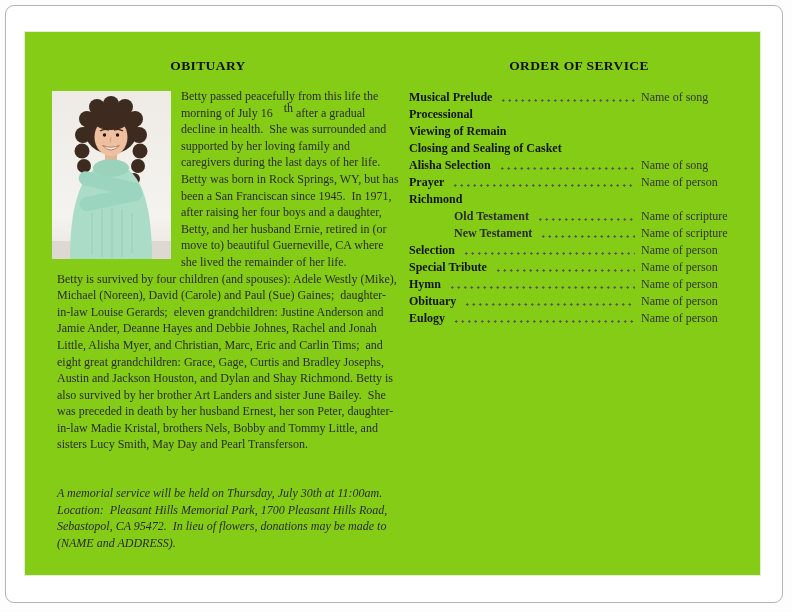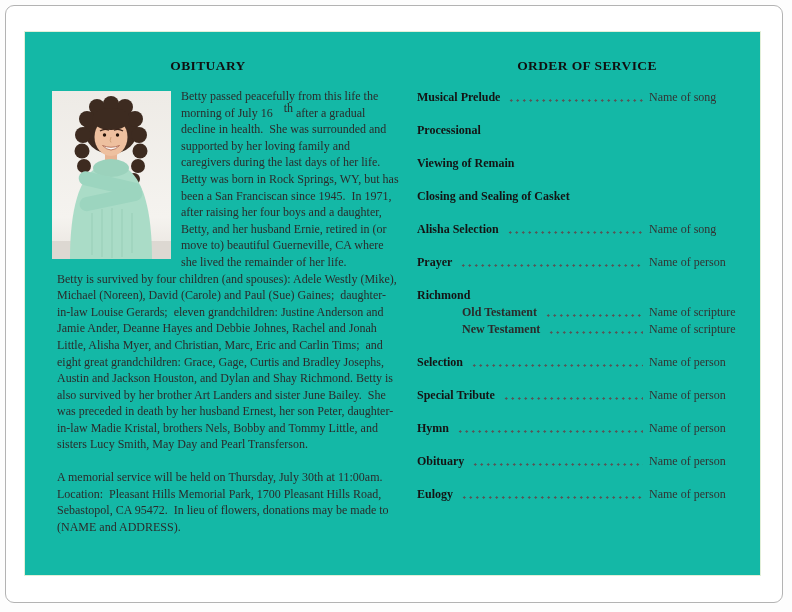--- a/index.html
+++ b/index.html
@@ -8,43 +8,43 @@
     background:#fdfdfd;
     font-family:"Liberation Serif", serif;
   }
   .frame {
     position:absolute; left:5px; top:5px; width:778px; height:598px;
     border:1.5px solid #b3b3b3; border-radius:9px; background:#ffffff;
     box-sizing:border-box;
   }
   .page {
     position:absolute; left:24px; top:31px; width:737px; height:545px;
-    background:#14b8a6; border:1px solid #e2efd8; box-sizing:border-box;
+    background:#84cc16; border:1px solid #e2efd8; box-sizing:border-box;
   }
   
   .col-left { position:absolute; left:32px; top:26px; width:342px; }
   .sec-title {
     text-align:center; font-weight:bold; font-size:13.5px; color:#101010;
     letter-spacing:0.4px; margin:0 40px 14px 0;
   }
   .photo {
     float:left; width:119px; height:168px; margin:3px 10px 3px -5px;
     display:block;
   }
   .obit p {
     margin:0; font-size:12px; line-height:16.6px; color:#2b2b2b;
     white-space:pre-wrap;
   }
   .obit sup { font-size:12px; line-height:0; vertical-align:super;padding-left:11px; }
-  .obit .memorial { margin-top:16px; }
+  .obit .memorial { margin-top:32px;font-style:italic; }
   
-  .col-right { position:absolute; left:392px; top:26px; width:322px; }
+  .col-right { position:absolute; left:384px; top:26px; width:322px; }
   .col-right .sec-title { margin:0 0 15px 18px; }
   .oos-row {
-    display:flex; align-items:flex-end; margin-top:17px;
+    display:flex; align-items:flex-end; margin-top:1px;
     font-size:12px; line-height:16px;
   }
   .oos-row.first { margin-top:14px;justify-content:flex-end; }
   .oos-row .lbl { font-weight:bold; color:#141414; white-space:nowrap; }
   .oos-row .leader {
     flex:1 1 auto; height:16px; margin:0 6px 0 8px;
     background-image:radial-gradient(circle, #565656 1px, rgba(0,0,0,0) 1.2px);
     background-size:6.5px 3px; background-repeat:repeat-x;
     background-position:left bottom 3px;
   }

